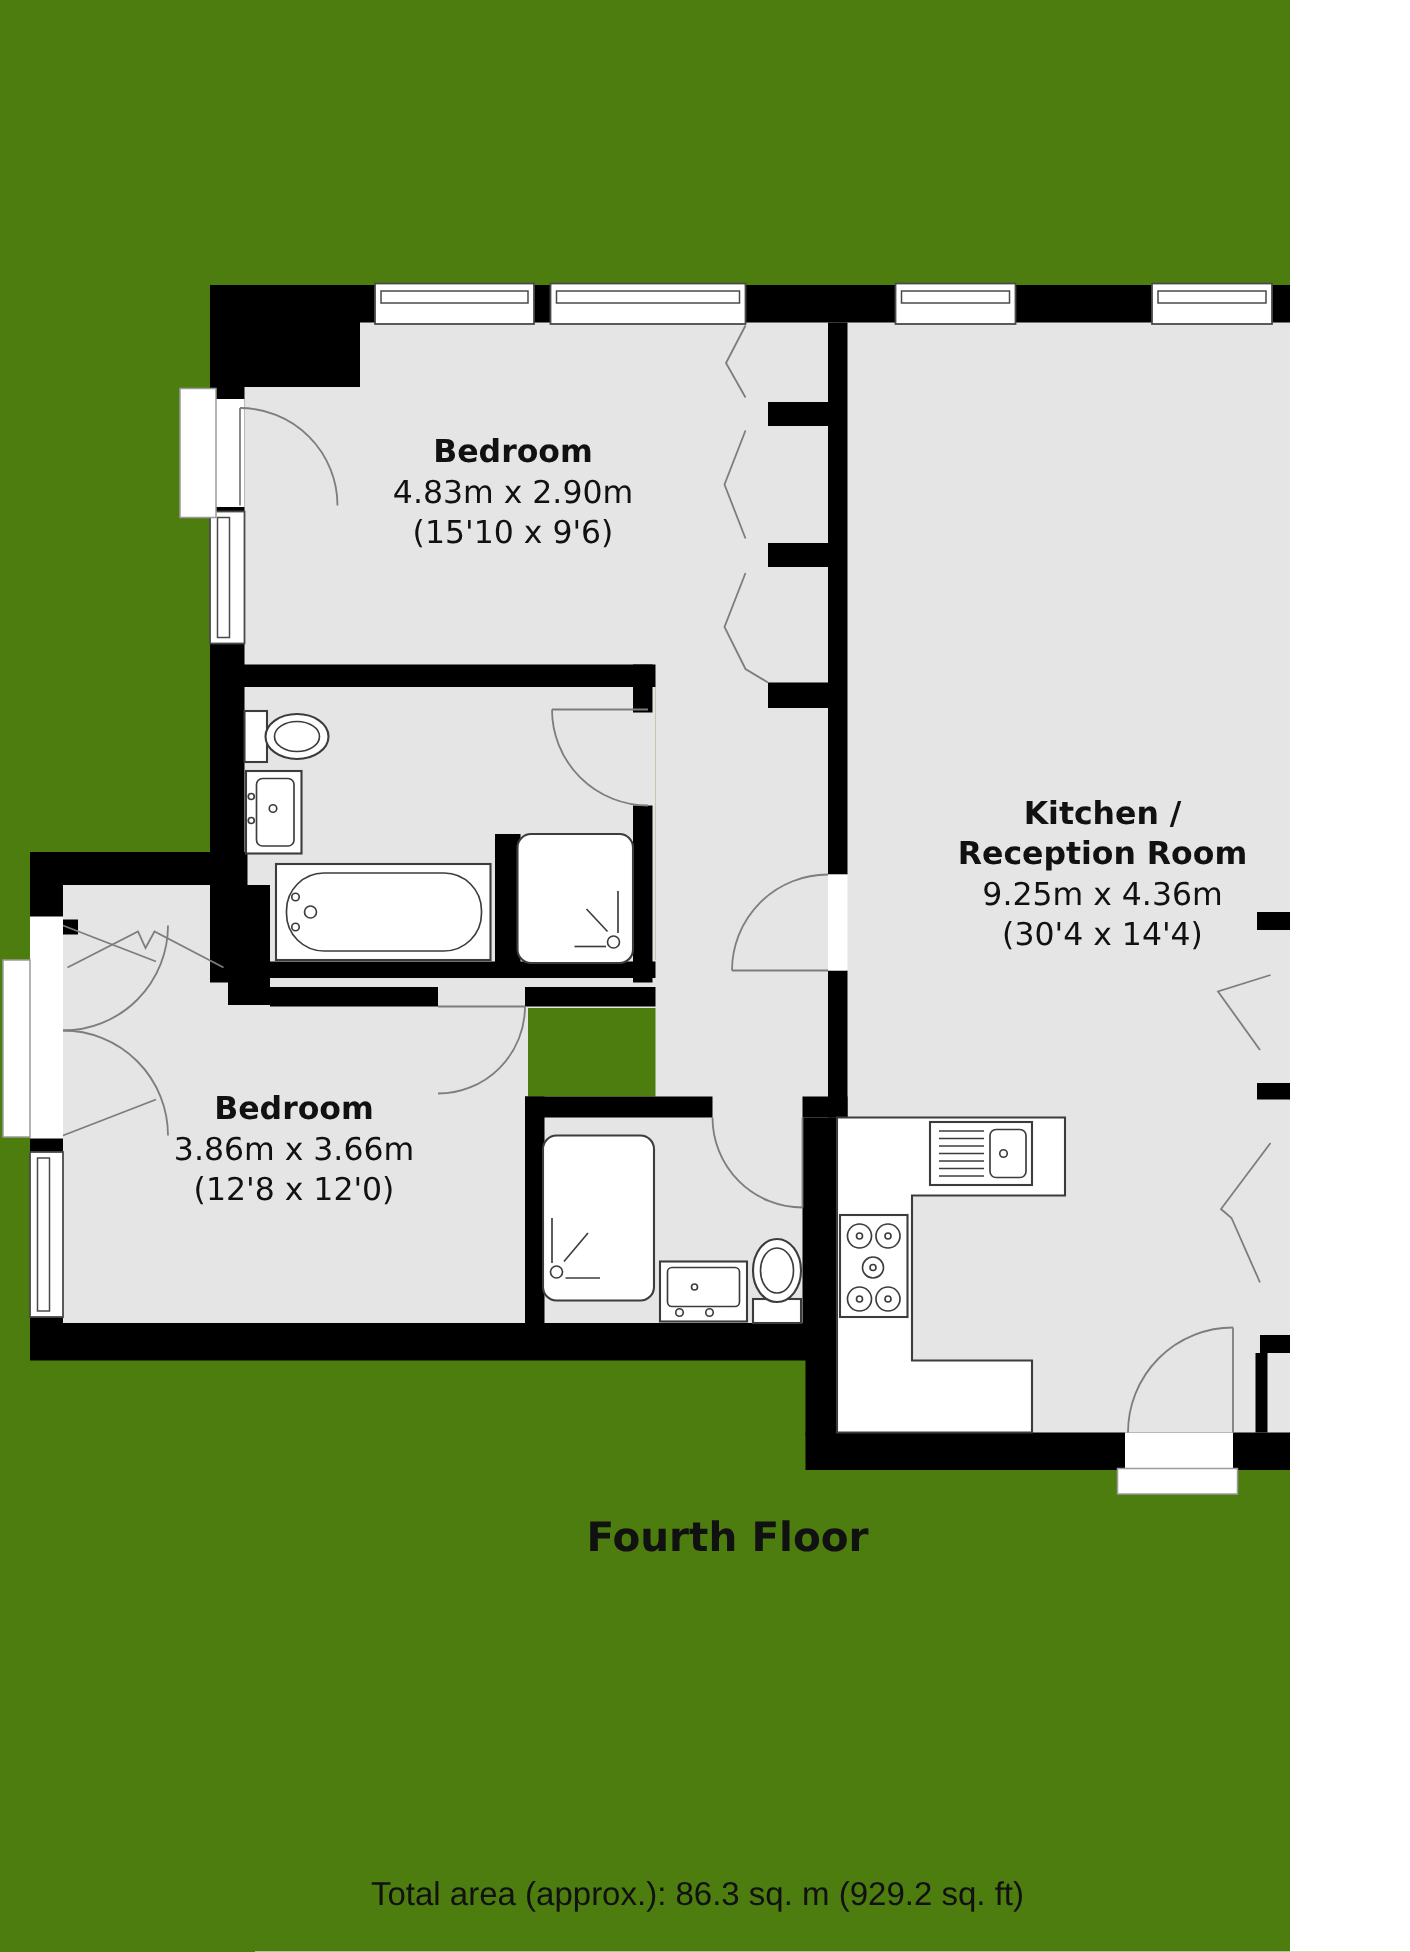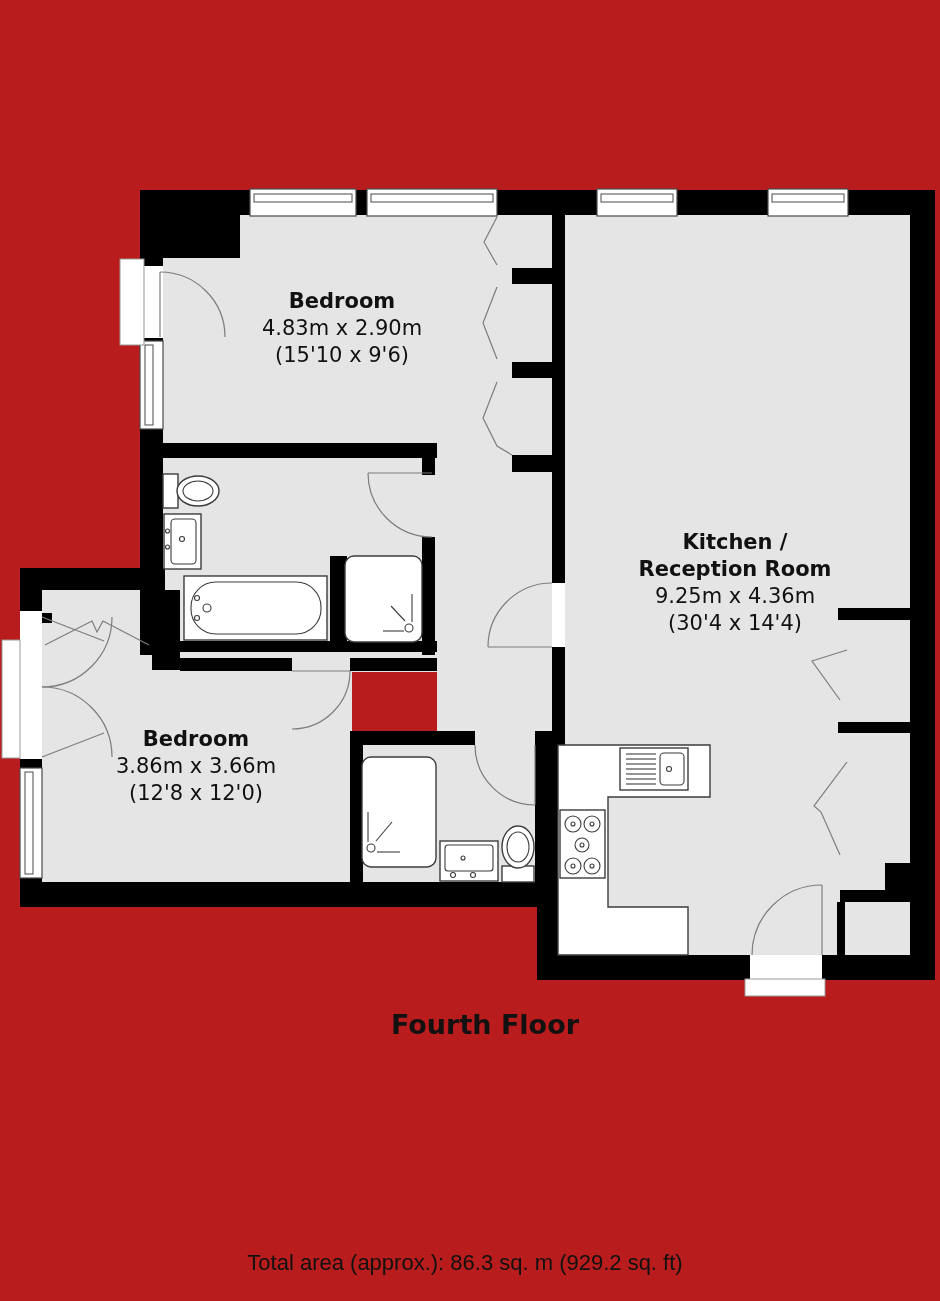--- a/index.html
+++ b/index.html
@@ -1,16 +1,16 @@
 <!DOCTYPE html>
 <html><head>
 <meta charset="utf-8">
 <style>
   html,body{margin:0;padding:0;background:#ffffff;}
-  .page{position:relative;width:940px;height:1301px;background:#b91c1c;overflow:hidden;
+  .page{position:relative;width:860px;height:1301px;background:#4d7c0f;overflow:hidden;
         font-family:"DejaVu Sans","Liberation Sans",sans-serif;}
   svg{display:block;}
   .wall{fill:#000000;stroke:none;}
   .floor{fill:#e5e5e5;stroke:none;}
   .punch{fill:#ffffff;stroke:none;}
   .outside{fill:#ffffff;stroke:#9a9a9a;stroke-width:1;}
   .fix{fill:#ffffff;stroke:#3c3c3c;stroke-width:1.4;}
   .fixthin{fill:none;stroke:#3c3c3c;stroke-width:1.1;}
   .win{fill:#ffffff;stroke:#4a4a4a;stroke-width:1.2;}
   .winline{fill:none;stroke:#4a4a4a;stroke-width:1;}

